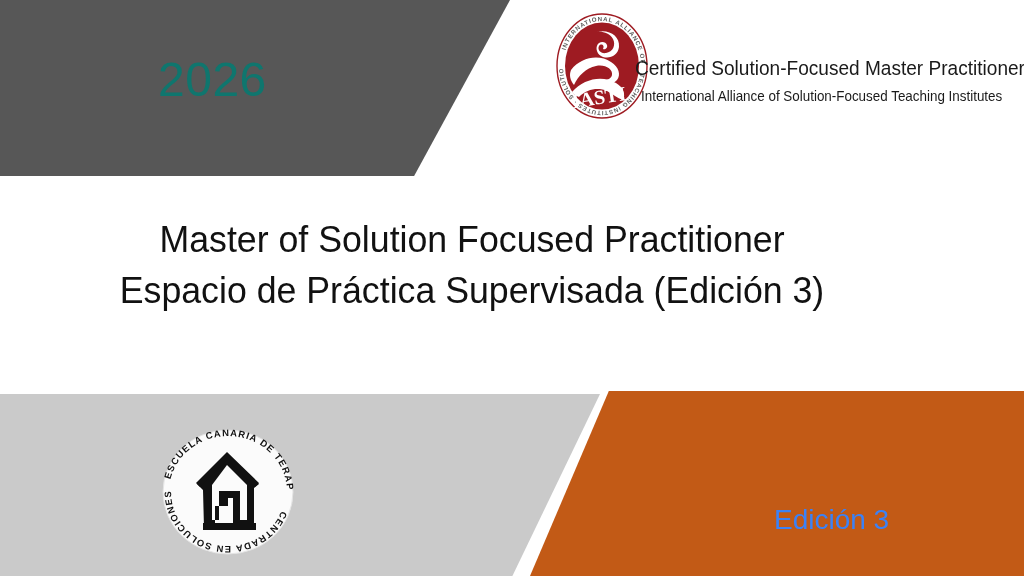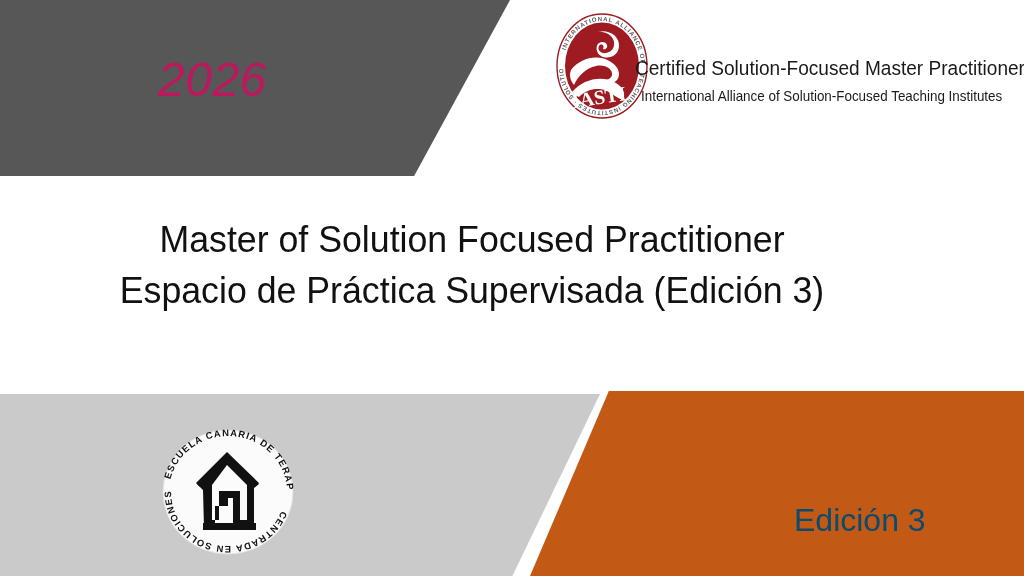--- a/index.html
+++ b/index.html
@@ -34,24 +34,23 @@
     -webkit-clip-path: polygon(0 0, 100% 0, 81.2% 100%, 0 100%);
     clip-path: polygon(0 0, 100% 0, 81.2% 100%, 0 100%);
   }
 
   .year-label {
     position: absolute;
     left: 158px;
     top: 52px;
     font-size: 48px;
     line-height: 56px;
-    color: #be185d;
+    color: #0f766e;
     letter-spacing: 0.5px;
     white-space: nowrap;
-    font-style: italic;
   }
 
   
   .iasti-lockup {
     position: absolute;
     left: 551px;
     top: 6px;
     width: 420px;
     height: 118px;
   }
@@ -124,25 +123,24 @@
     height: 185px;
     background: #c25a16;
     -webkit-clip-path: polygon(16.8% 0, 100% 0, 100% 100%, 1% 100%);
     clip-path: polygon(16.8% 0, 100% 0, 100% 100%, 1% 100%);
   }
 
   .edition-label {
     position: absolute;
     left: 774px;
     top: 496px;
-    font-size: 32px;
+    font-size: 28px;
     line-height: 48px;
-    color: #0c4a6e;
-    white-space: nowrap;
-    margin-left: 20px;
+    color: #3b82f6;
+    white-space: nowrap;
   }
 
   
   .ectpcs-seal {
     position: absolute;
     left: 155px;
     top: 424px;
     width: 146px;
     height: 136px;
   }

